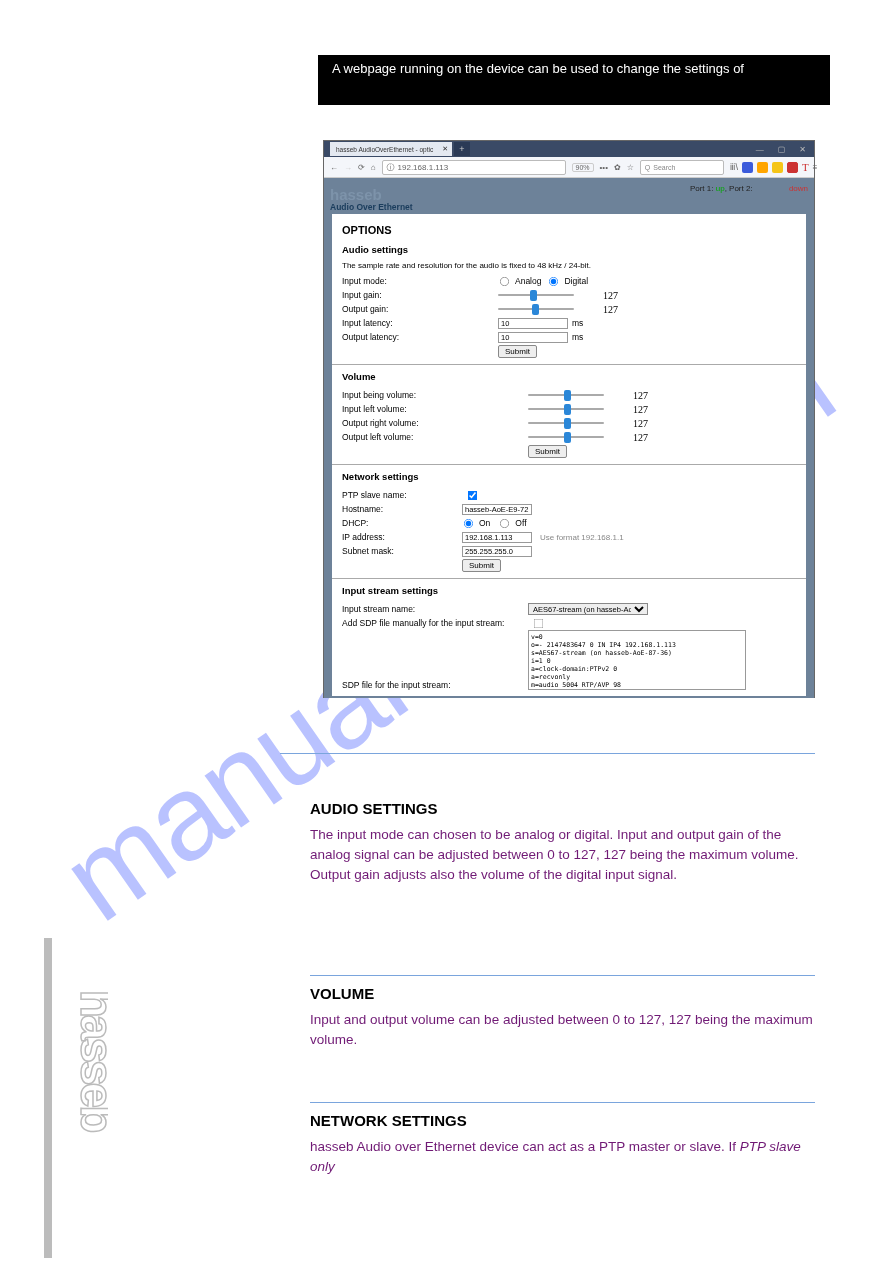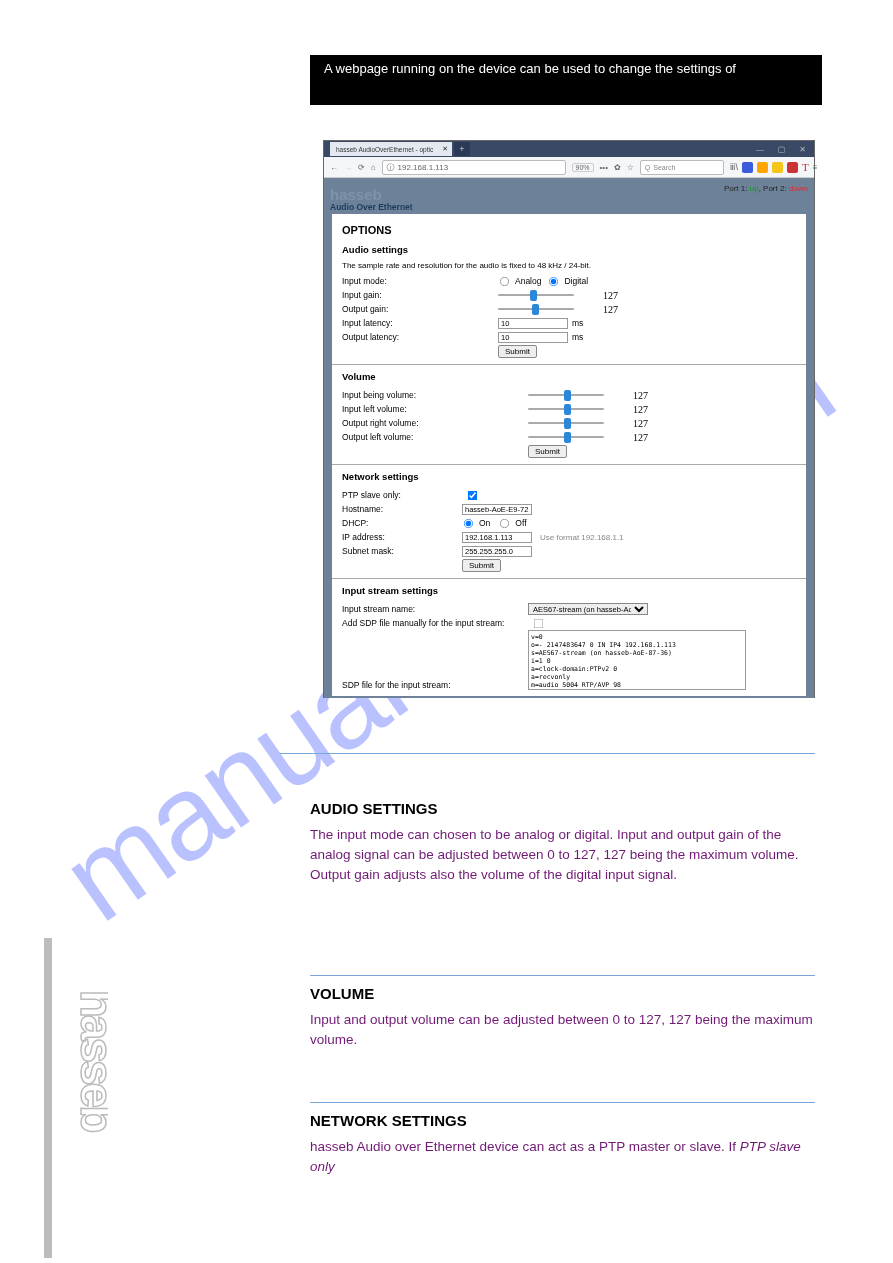--- a/index.html
+++ b/index.html
@@ -1,37 +1,37 @@
 <!DOCTYPE html>
 <html><head>
 <meta charset="utf-8">
 <style>
   html,body{margin:0;padding:0;background:#fefefe;font-family:Verdana,Arial,sans-serif;color:#000;}
   .page{width:893px;height:1263px;position:relative;overflow:hidden;background:#fff;}
   .watermark{position:absolute;left:50%;top:50%;transform:translate(-50%,-50%) rotate(-35deg);font-size:120px;font-weight:400;color:rgba(100,120,255,0.45);pointer-events:none;font-family:Arial,sans-serif;letter-spacing:-2px;}
-  .blackbox{background:#000;color:#fff;position:absolute;left:310px;top:55px;width:512px;height:50px;padding:6px 14px;box-sizing:border-box;font-size:13px;}
+  .blackbox{background:#000;color:#fff;position:absolute;left:318px;top:55px;width:512px;height:50px;padding:6px 14px;box-sizing:border-box;font-size:13px;}
   .browser{position:absolute;left:323px;top:140px;width:492px;height:558px;background:#fff;border:1px solid #666;box-sizing:border-box;}
   .tabbar{height:16px;background:#3a4a66;display:flex;align-items:center;}
   .tab{height:14px;background:#e4e9f1;font-size:6.5px;color:#333;display:flex;align-items:center;padding:0 6px;width:110px;margin-left:6px;position:relative;}
   .tab-close{position:absolute;right:4px;font-size:7px;}
   .newtab{width:16px;height:14px;background:#2a3a56;color:#ccc;font-size:9px;display:flex;align-items:center;justify-content:center;margin-left:2px;}
   .winctl{margin-left:auto;display:flex;gap:14px;padding-right:8px;color:#bbb;font-size:8px;}
   .addrbar{height:20px;background:#f4f6fa;border-bottom:1px solid #ccc;display:flex;align-items:center;gap:6px;padding:0 6px;font-size:8px;color:#666;}
   .addr{flex:0 0 174px;height:13px;border:1px solid #bbb;border-radius:2px;display:flex;align-items:center;padding:0 4px;font-size:8px;background:#fff;}
   .zoom{font-size:7px;color:#666;border:1px solid #ccc;border-radius:2px;padding:0 3px;}
   .search{flex:0 0 74px;height:13px;border:1px solid #bbb;border-radius:2px;display:flex;align-items:center;padding:0 4px;font-size:7px;color:#888;background:#fff;}
   .righticons{margin-left:auto;display:flex;gap:4px;align-items:center;}
   .sq{width:11px;height:11px;border-radius:2px;}
   .content{height:calc(100% - 36px);background:#6d8299;overflow:hidden;}
   .brandbar{height:32px;display:flex;align-items:flex-end;padding:2px 6px 2px 6px;}
   .brand{font-family:Arial;font-weight:bold;font-size:15px;color:#7d93aa;line-height:14px;}
   .brand-sub{font-size:8.5px;color:#1a3c5c;font-weight:bold;}
   .portstat{margin-left:auto;font-size:8px;color:#222;align-self:flex-start;padding-top:4px;}
   .up{color:#0a0;}
-  .down{color:#c33;}
+  .down{color:#c33;margin-left:34px;}
   .panel{background:#fff;margin:0 8px 8px 8px;padding:4px 10px 6px 10px;font-size:8.5px;color:#000;}
   .panel h1{font-size:11px;margin:6px 0 8px 0;}
   .panel h2{font-size:9.5px;margin:6px 0 6px 0;}
   .panel .sep{border-top:1px solid #aaa;margin:6px -10px;}
   .row{display:flex;align-items:center;height:14px;}
   .lab{width:156px;}
   .val{display:flex;align-items:center;gap:4px;}
   .inp{height:11px;border:1px solid #999;font-size:7.5px;padding:0 2px;background:#fff;box-sizing:border-box;}
   .btn{font-size:8px;padding:0 6px;height:13px;border:1px solid #888;background:#eee;border-radius:2px;}
   .slider{position:relative;width:76px;height:10px;}
@@ -205,21 +205,21 @@
             </div>
           </div>
       <div class="row">
             <div class="lab" style="width:186px;"></div>
             <button class="btn">Submit</button>
           </div>
 
       <div class="sep"></div>
       <h2>Network settings</h2>
       <div class="row">
-            <div class="lab" style="width:120px;">PTP slave only:</div>
+            <div class="lab" style="width:120px;">PTP slave name:</div>
         <input type="checkbox" checked="" style="transform: scale(0.75);">
           </div>
       <div class="row">
             <div class="lab" style="width:120px;">Hostname:</div>
         <input class="inp" style="width: 70px;" value="hasseb-AoE-E9-72">
           </div>
       <div class="row">
             <div class="lab" style="width:120px;">DHCP:</div>
         <div class="val">
               <input type="radio" checked="" style="transform: scale(0.7); margin: 0px;">

